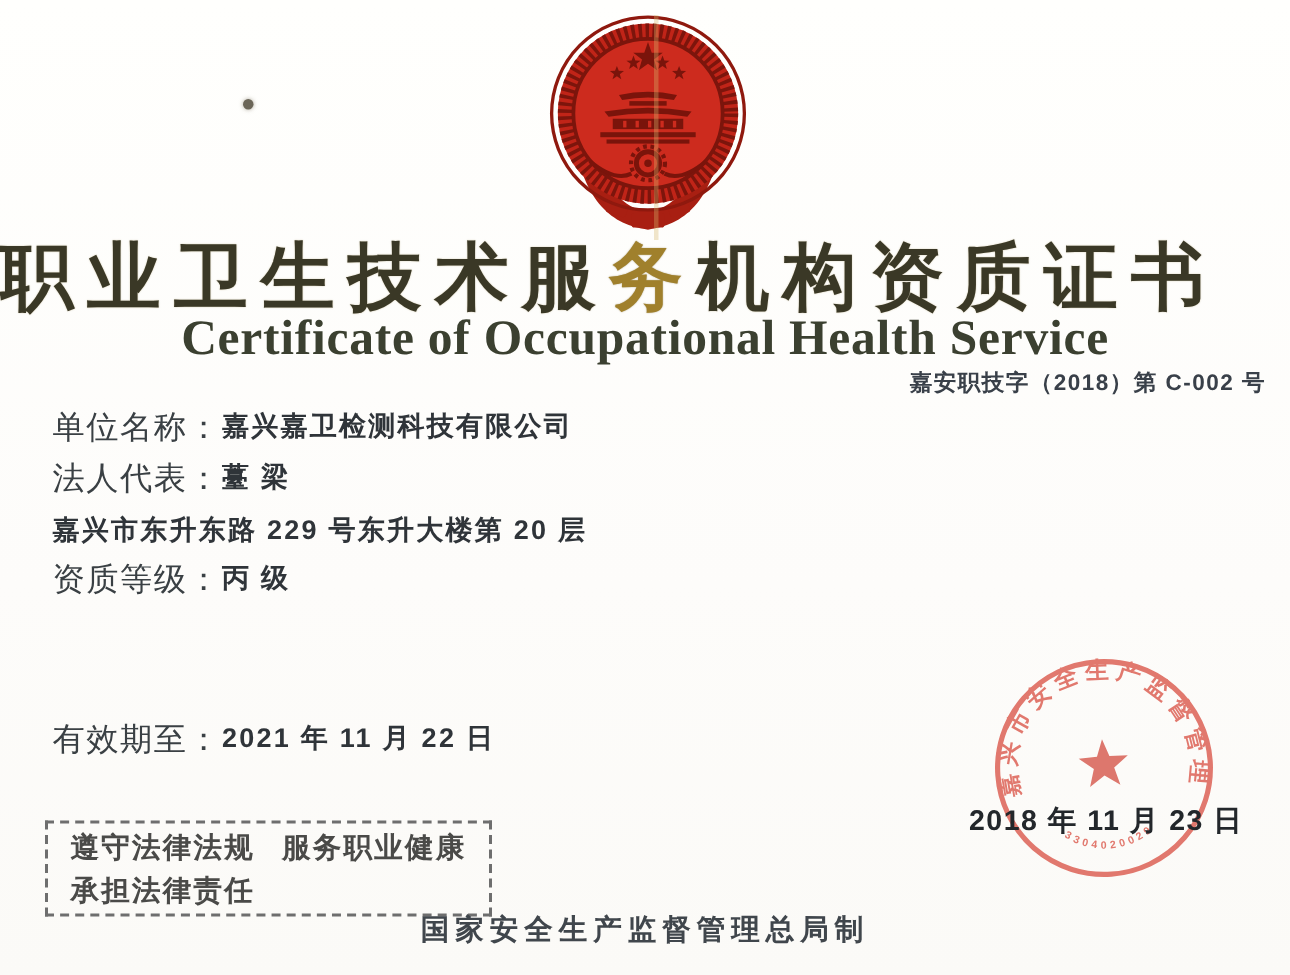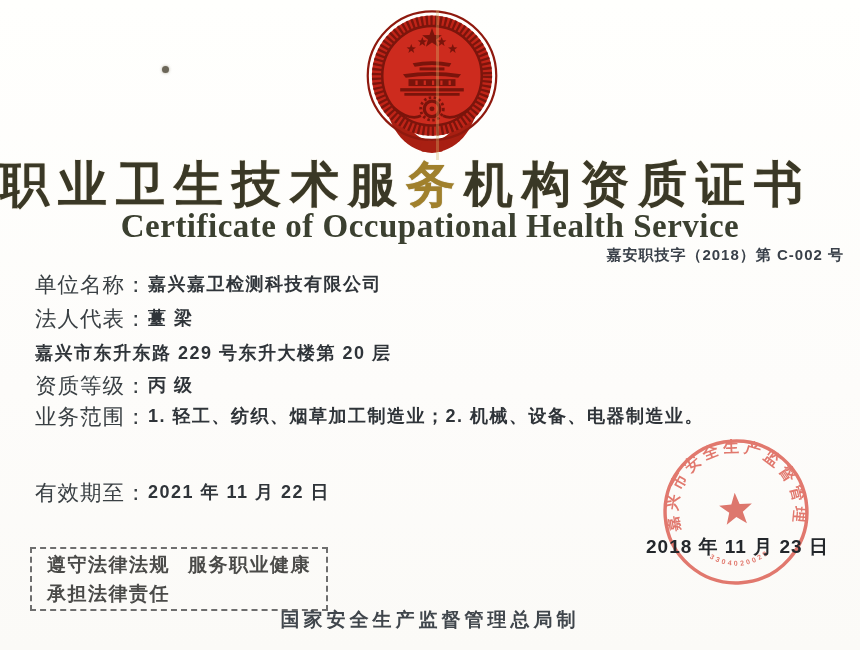--- a/index.html
+++ b/index.html
@@ -112,24 +112,20 @@
     <span class="lbl">法人代表：</span>
     <span class="val">薹  梁</span>
   </div>
   <div class="row r3">
     <span class="val">嘉兴市东升东路 229 号东升大楼第 20 层</span>
   </div>
   <div class="row r4">
     <span class="lbl">资质等级：</span>
     <span class="val">丙  级</span>
   </div>
-  <div class="row r5">
-    <span class="lbl">业务范围：</span>
-    <span class="val">1. 轻工、纺织、烟草加工制造业；2. 机械、设备、电器制造业。</span>
-  </div>
 
   <div class="row r-valid">
     <span class="lbl">有效期至：</span>
     <span class="val">2021 年 11 月 22 日</span>
   </div>
 
   <svg class="seal" viewBox="0 0 150 150" aria-hidden="true">
     <defs>
       <path id="sealArc" d="M 21,95 A 58,58 0 1 1 129,95" fill="none"></path>
       <path id="sealCodeArc" d="M 37,110 A 49,49 0 0 0 113,110" fill="none"></path>

